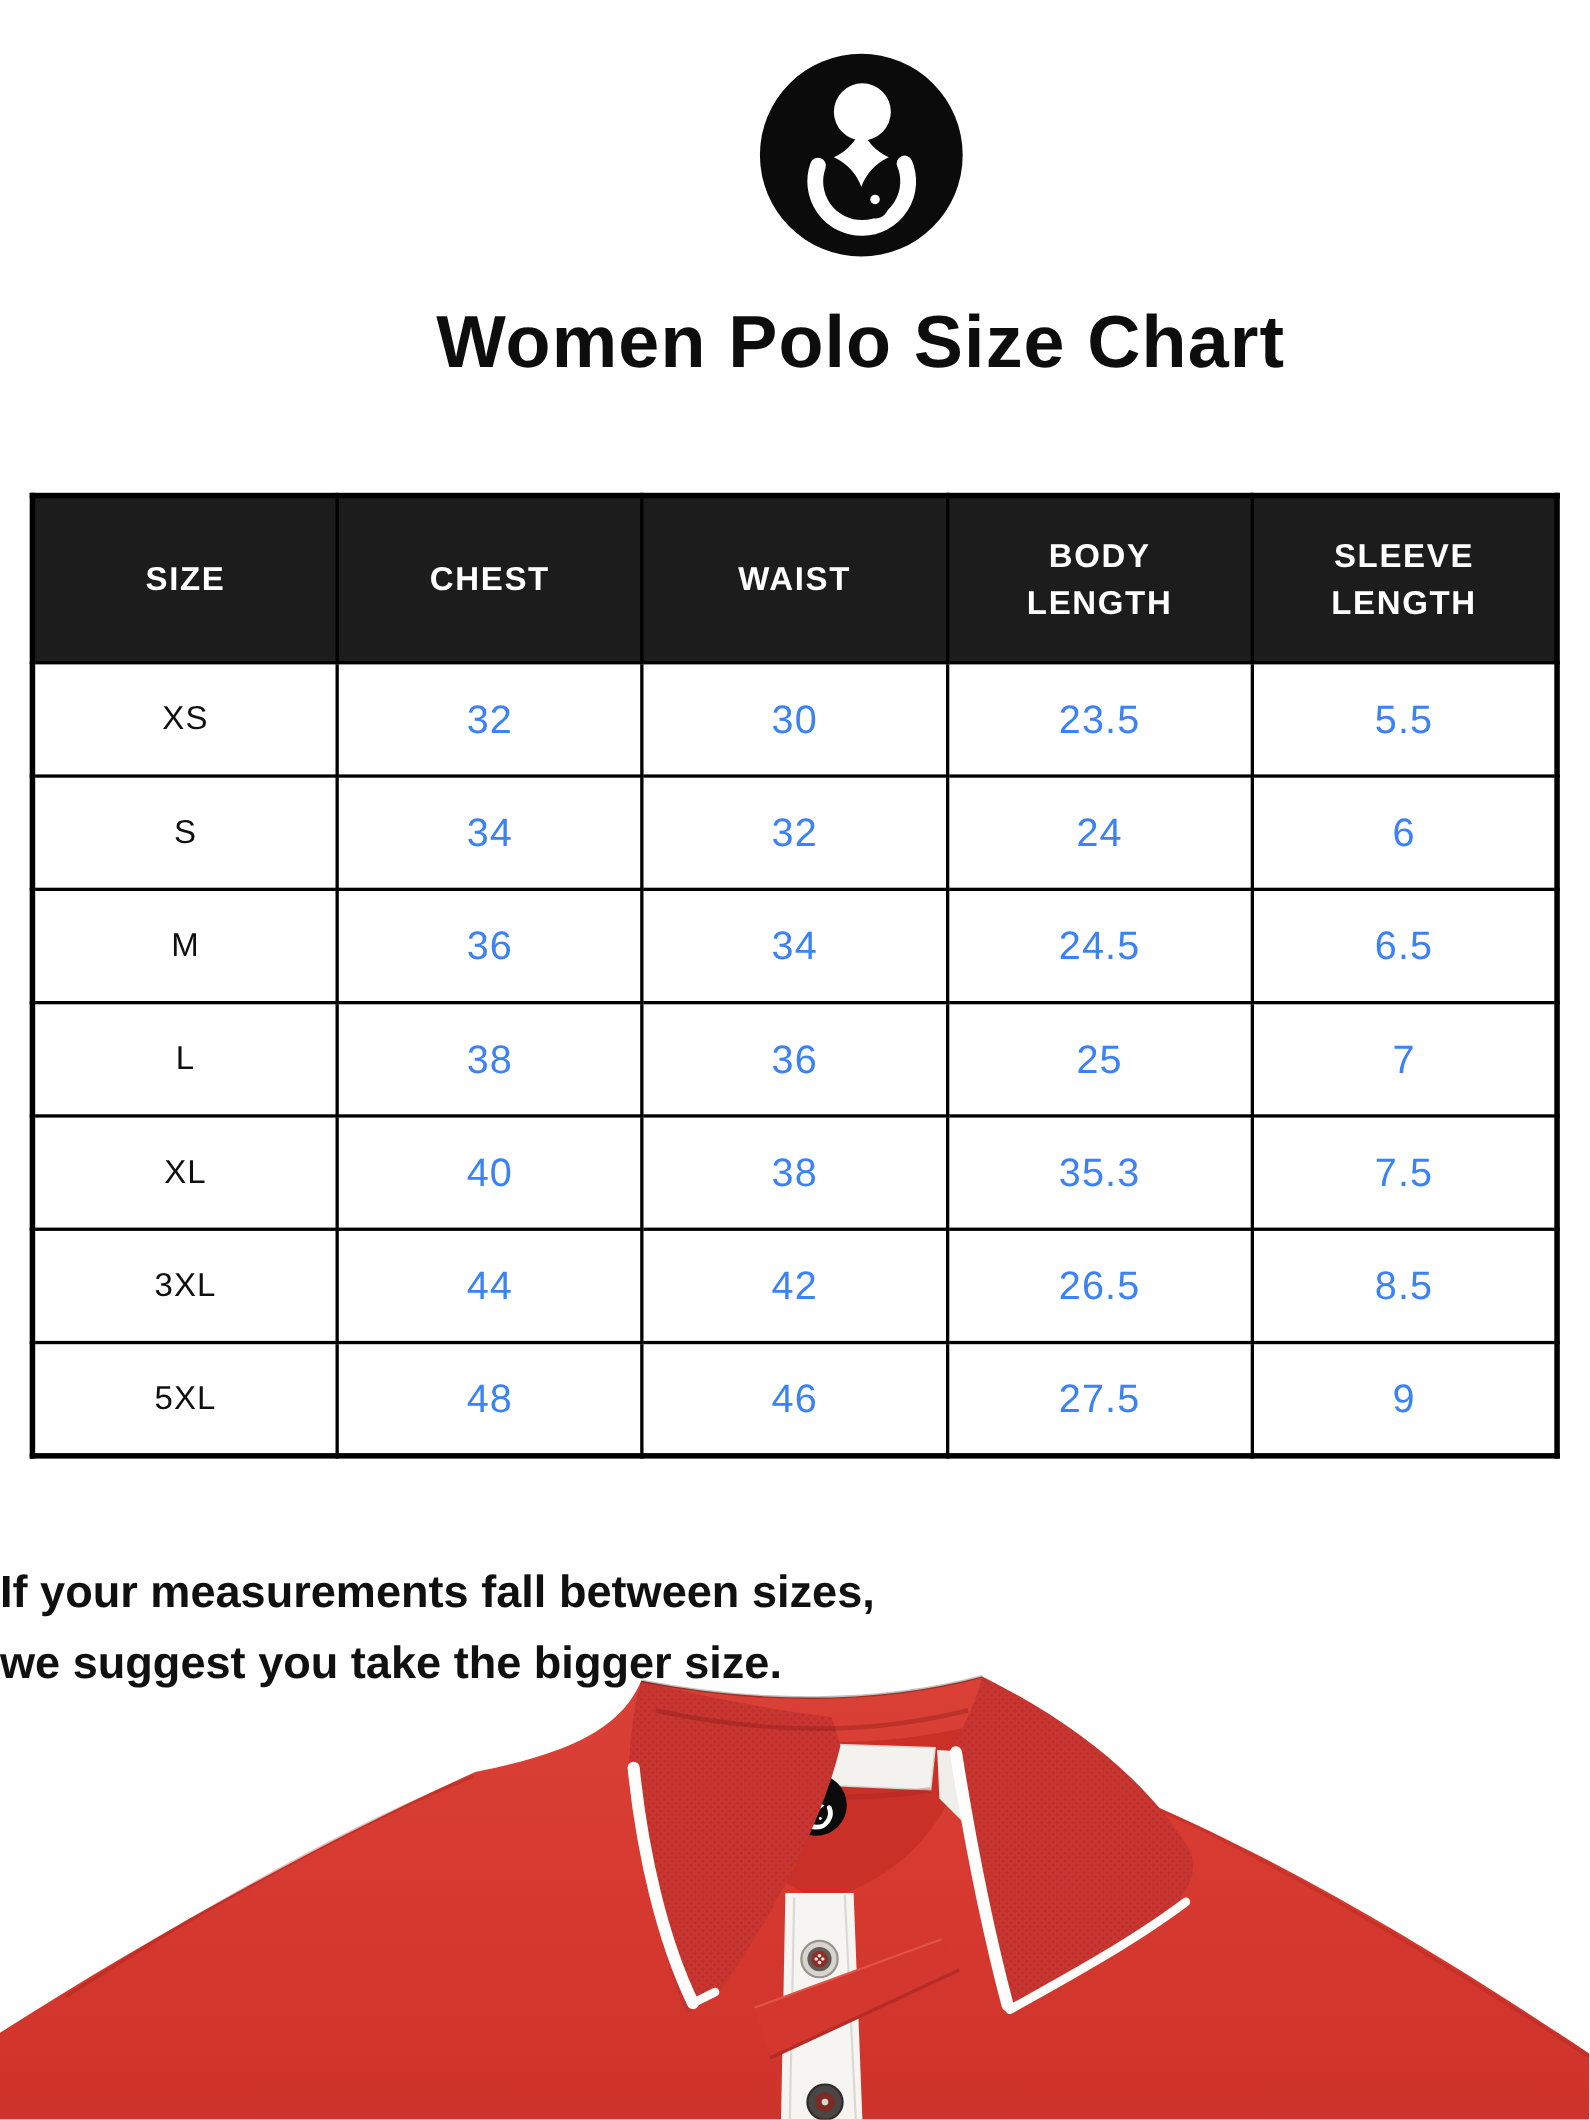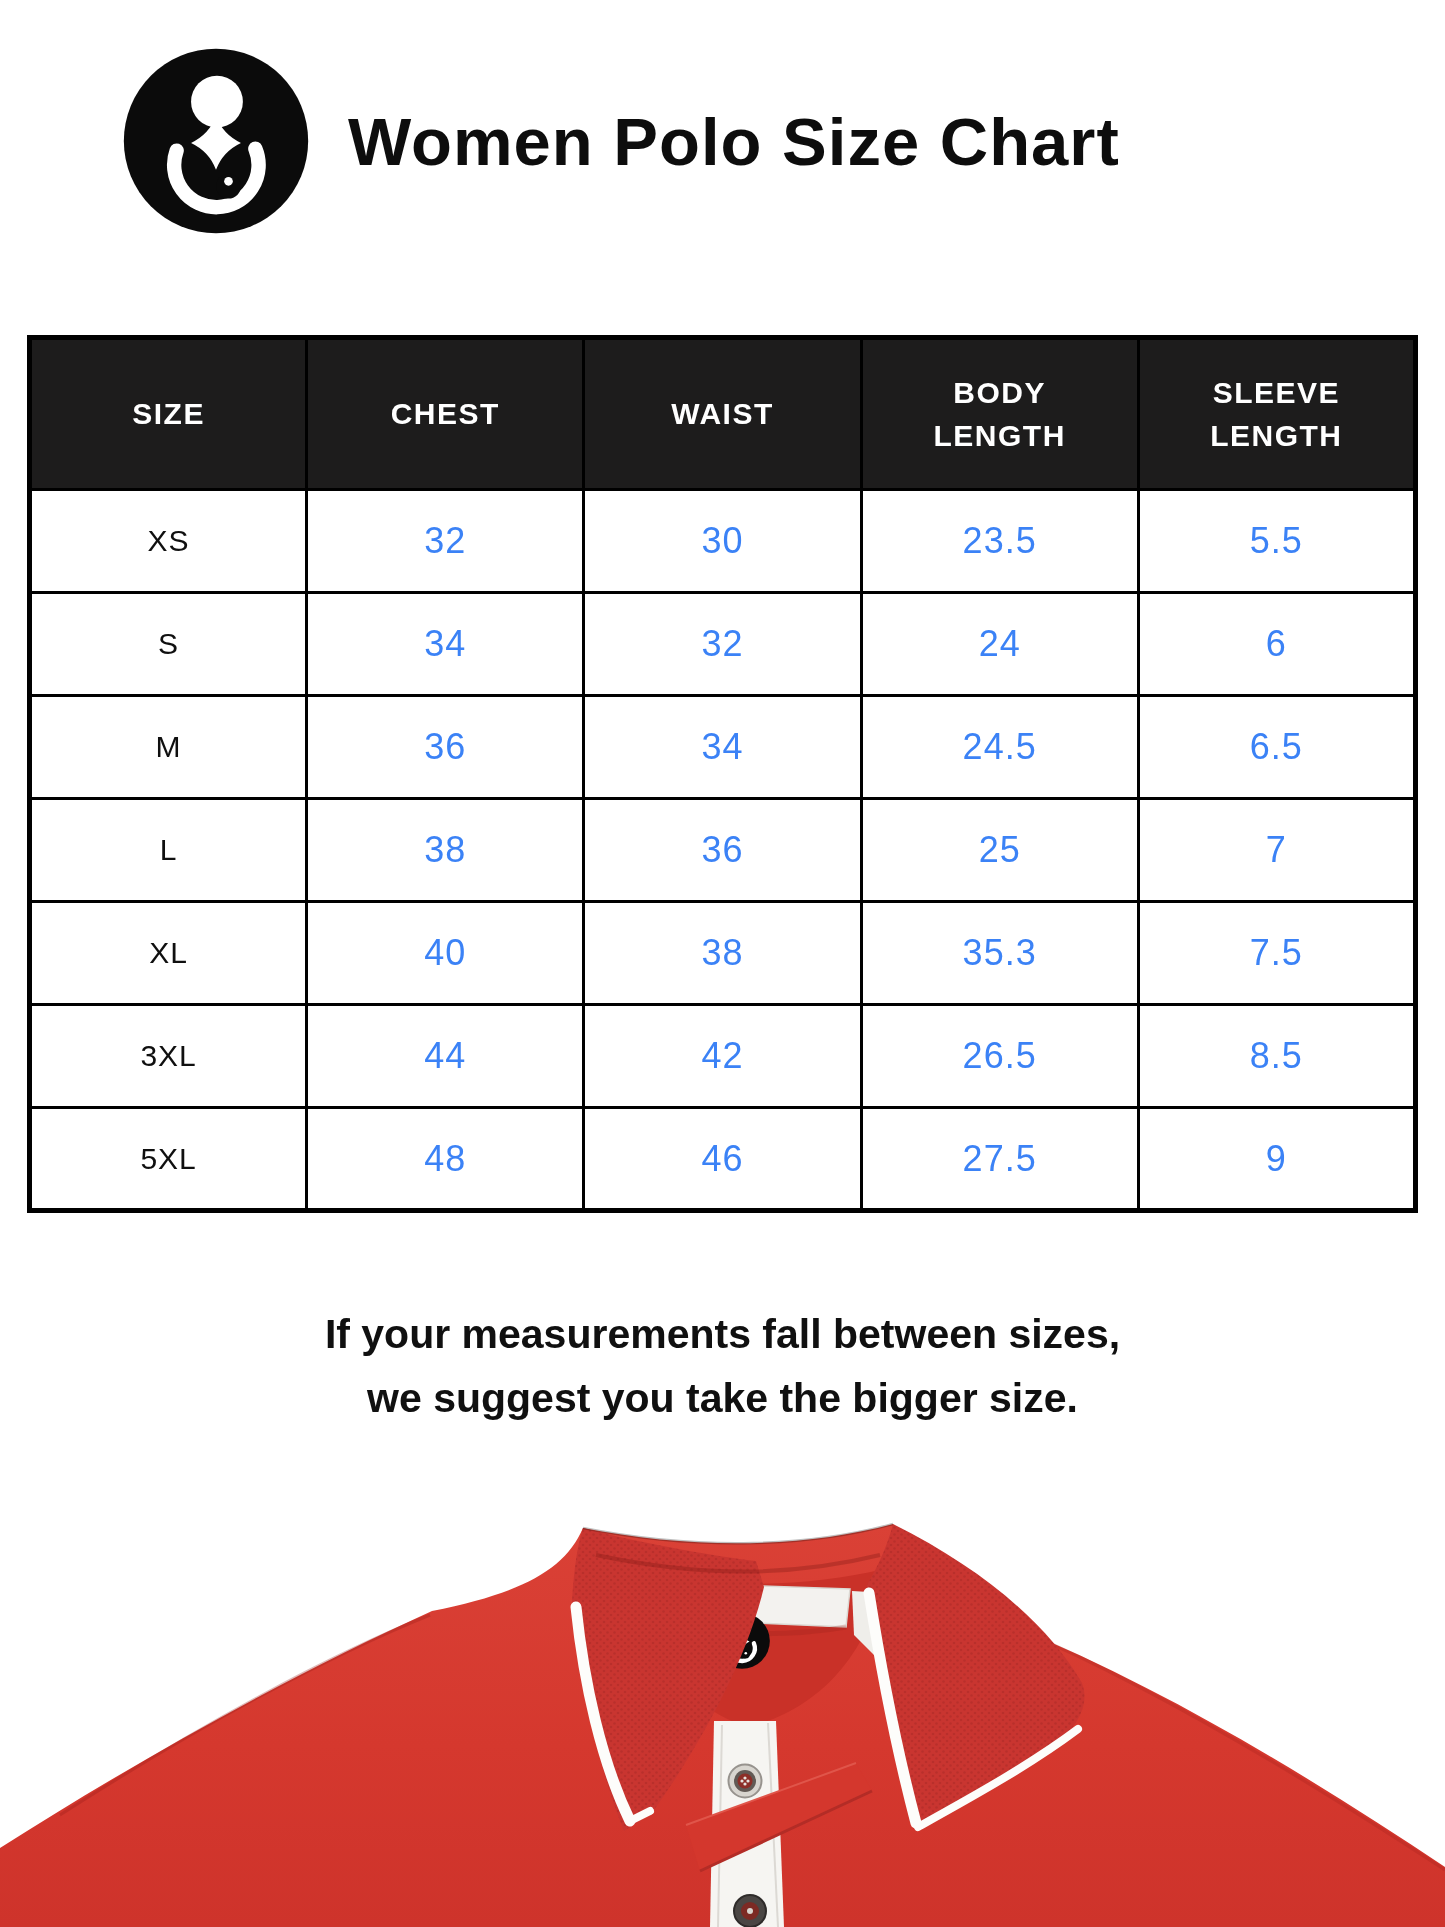--- a/index.html
+++ b/index.html
@@ -1,38 +1,38 @@
 <!DOCTYPE html>
 <html style="--header_bg: #1d1c1c; --header_text: #ffffff; --table_border: #000000; --body_text: #1e1e1e; --shirt_red: #d6392f; --collar_red: #c93530; --accent_white: #f6f5f2;"><head>
 <meta charset="utf-8">
 <style>
   * { box-sizing: border-box; }
   html,body { margin:0; padding:0; }
   body {
     width:1445px; height:1927px; position:relative; overflow:hidden;
     background:#ffffff; font-family:"Liberation Sans", sans-serif;
   }
-  .header { display:flex; align-items:center; gap:36px; padding:45px 0 0 120px; }
+  .header { display:flex; align-items:center; gap:36px; padding:45px 0 0 120px;flex-direction:column; }
   .brand-logo-svg { width:192px; height:192px; flex:0 0 auto; }
   .page-title { font-size:67px; font-weight:800; color:#0d0d0d; letter-spacing:1px; white-space:nowrap; }
 
   .table-wrap { margin:98px 27px 0 27px; }
   table.size-table { width:100%; border-collapse:collapse; border:5px solid #000; table-layout:fixed; }
   table.size-table th {
     background:#1d1c1c; color:#ffffff; height:152px; text-align:center; vertical-align:middle;
     font-size:30px; font-weight:700; letter-spacing:1.5px; line-height:1.45; border:3px solid #000;
   }
   table.size-table th:nth-child(n+4) span { display:inline-block; max-width:190px; }
   table.size-table td {
     height:103px; text-align:center; vertical-align:middle; background:#ffffff;
     font-size:36px; font-weight:400; letter-spacing:1px; color:#3b82f6; border:3px solid #000;
   }
   table.size-table td.c-size { font-weight:400; font-size:30px; color:#0f0f0f; }
 
-  .note { margin-top:90px; text-align:center; font-size:41px; font-weight:800; color:#101010; line-height:1.55; }
+  .note { margin-top:90px; font-size:41px; font-weight:800; color:#101010; line-height:1.55; }
 
   .shirt-svg { position:absolute; left:0; bottom:0; width:1445px; height:412px; display:block; }
   .defs-svg { position:absolute; width:0; height:0; overflow:hidden; }
 </style>
 </head>
 <body>
 
 <svg class="defs-svg" xmlns="http://www.w3.org/2000/svg" aria-hidden="true">
   <defs>
     <g id="brandmark">

